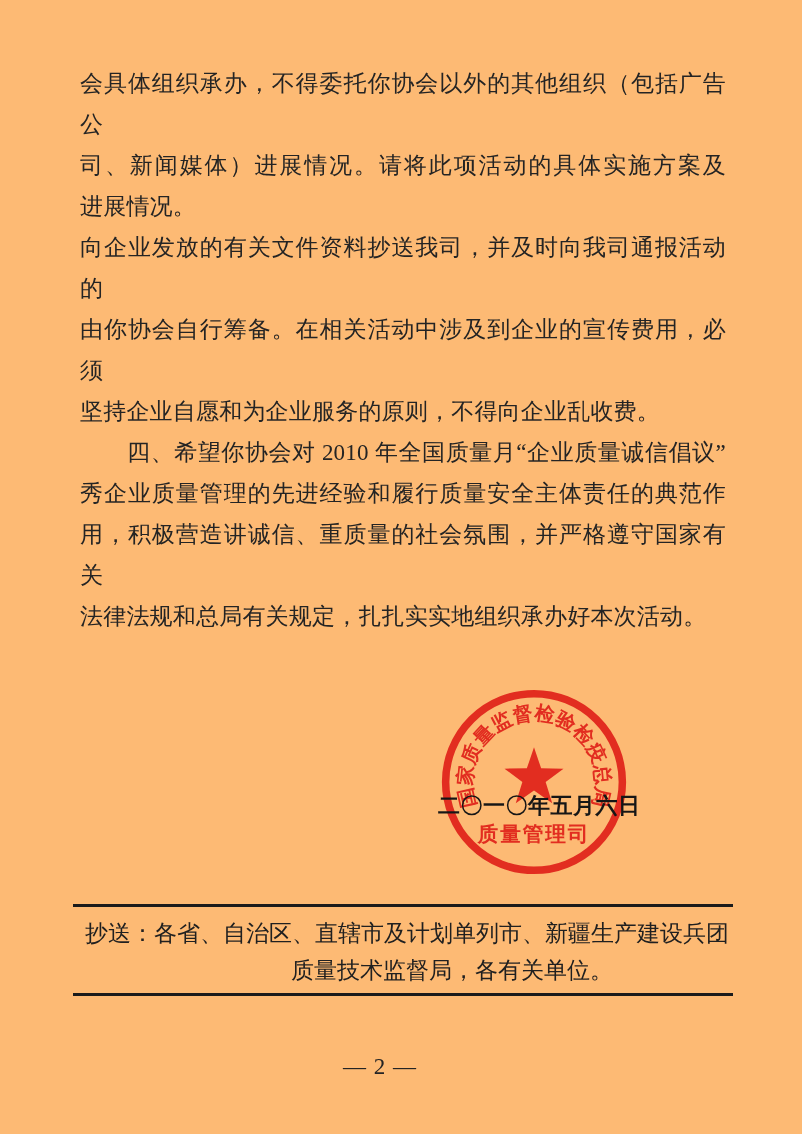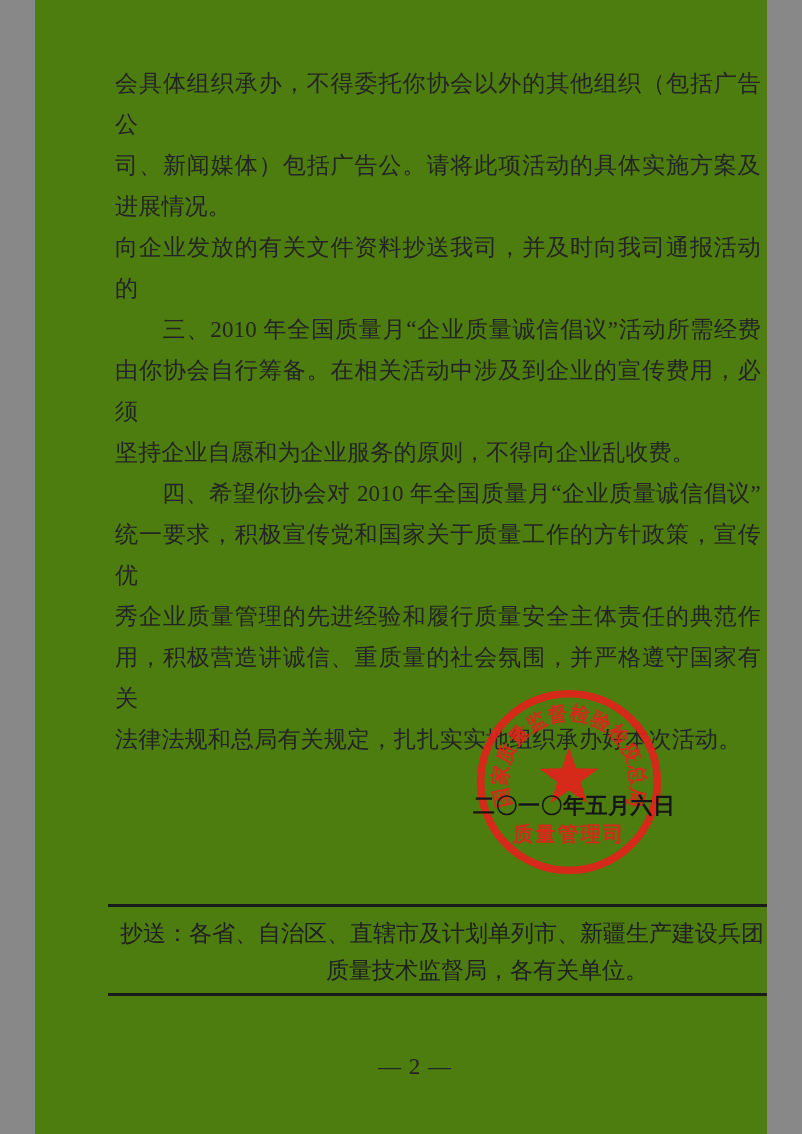--- a/index.html
+++ b/index.html
@@ -1,22 +1,22 @@
 <!DOCTYPE html>
 <html><head>
 <meta charset="utf-8">
 <style>
   * { margin: 0; padding: 0; box-sizing: border-box; }
   html,body { background:#888; }
   .page {
     position: relative;
-    width: 732px;
+    width: 802px;
     height: 1134px;
     margin: 0 auto;
-    background: #4d7c0f;
+    background: #fdba74;
     overflow: hidden;
     font-family: "Liberation Serif", "DejaVu Serif", serif;
     color: #212121;
   }
   
   .body-text {
     position: absolute;
     left: 80px;
     top: 63px;
     width: 646px;
@@ -103,28 +103,26 @@
     letter-spacing: 1px;
   }
 </style>
 </head>
 <body>
 
 <div class="page">
 
   <main class="body-text">
     <div class="line just">会具体组织承办，不得委托你协会以外的其他组织（包括广告公</div>
-    <div class="line just">司、新闻媒体）包括广告公。请将此项活动的具体实施方案及</div>
+    <div class="line just">司、新闻媒体）进展情况。请将此项活动的具体实施方案及</div>
     <div class="line">进展情况。</div>
     <div class="line just">向企业发放的有关文件资料抄送我司，并及时向我司通报活动的</div>
-    <div class="line just">　　三、2010 年全国质量月“企业质量诚信倡议”活动所需经费</div>
     <div class="line just">由你协会自行筹备。在相关活动中涉及到企业的宣传费用，必须</div>
     <div class="line">坚持企业自愿和为企业服务的原则，不得向企业乱收费。</div>
     <div class="line just">　　四、希望你协会对 2010 年全国质量月“企业质量诚信倡议”</div>
-    <div class="line just">统一要求，积极宣传党和国家关于质量工作的方针政策，宣传优</div>
     <div class="line just">秀企业质量管理的先进经验和履行质量安全主体责任的典范作</div>
     <div class="line just">用，积极营造讲诚信、重质量的社会氛围，并严格遵守国家有关</div>
     <div class="line">法律法规和总局有关规定，扎扎实实地组织承办好本次活动。</div>
   </main>
 
   <div class="seal-wrap">
     <svg viewBox="0 0 200 200" xmlns="http://www.w3.org/2000/svg">
       <circle class="seal-ring" cx="100" cy="100" r="94" stroke="#e0231a" stroke-width="8"></circle>
       <path id="sealArc" d="M 40.2 127.9 A 66 66 0 1 1 159.8 127.9" fill="none"></path>
       <text class="seal-arc-text" fill="#e0231a">

